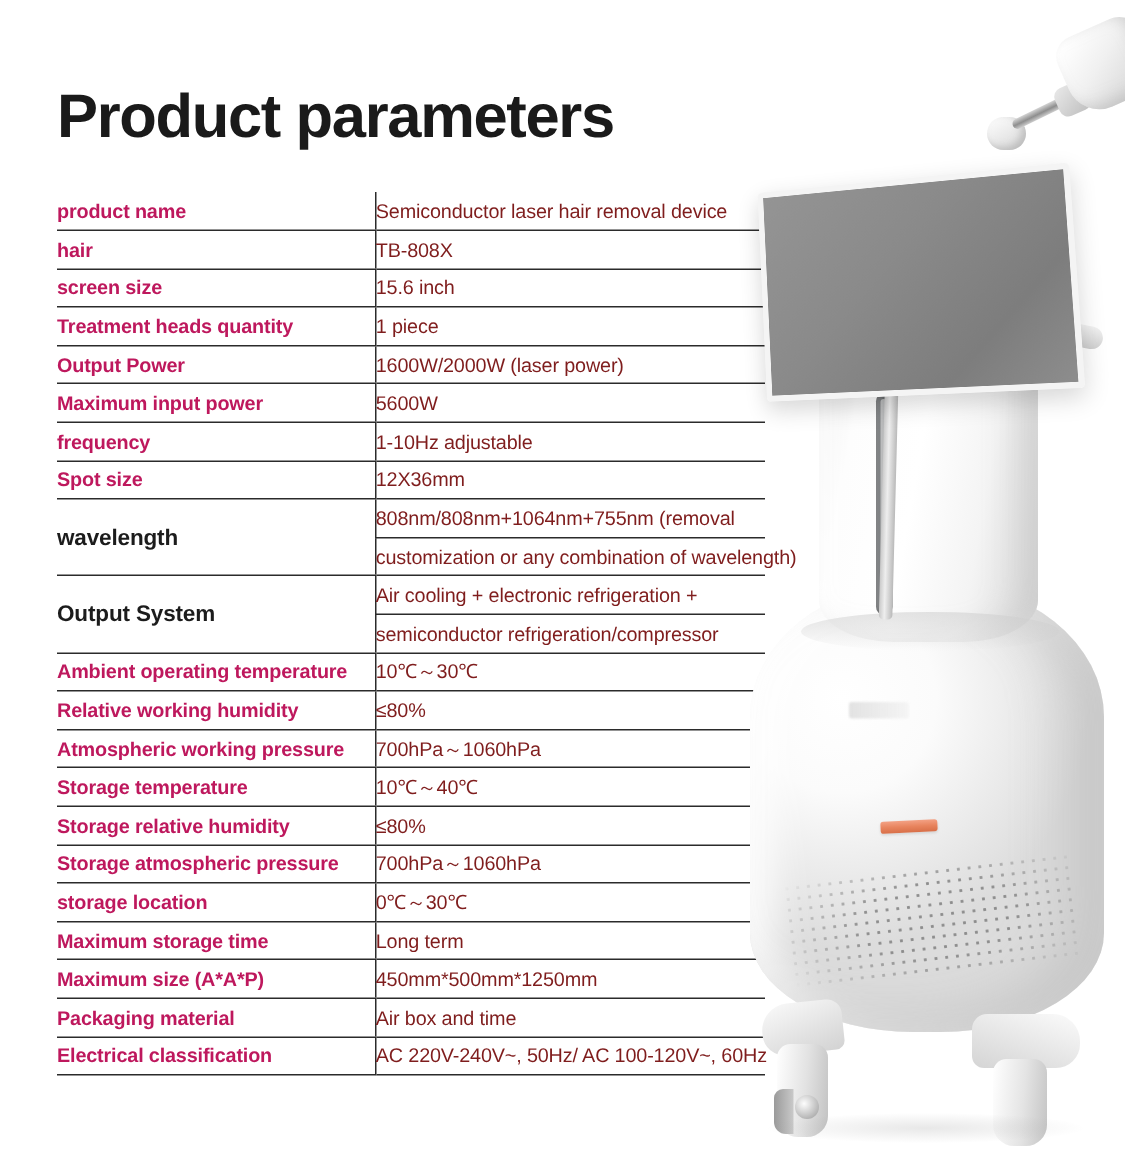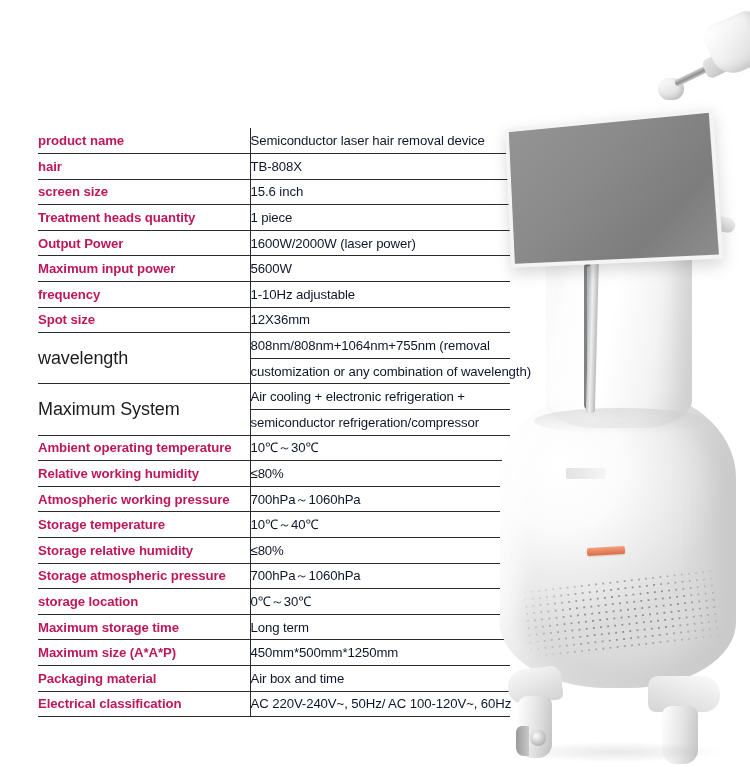--- a/index.html
+++ b/index.html
@@ -54,34 +54,34 @@
     color: #be185d;
     padding: 4px 6px 4px 2px;
     line-height: 17px;
     letter-spacing: -0.1px;
   }
 
   .cell-value {
     border-left: 1.1px solid #2b2b2b;
     font-size: 13.2px;
     font-weight: normal;
-    color: #0f172a;
+    color: #7f1d1d;
     padding: 4px 2px 4px 8px;
     line-height: 17px;
     letter-spacing: -0.1px;
     white-space: nowrap;
   }
 
   tr.row-h td { height: 25.6px; }
 
   
   .cell-label-span {
     width: 212px;
-    font-size: 18px;
-    font-weight: normal;
+    font-size: 15px;
+    font-weight: bold;
     color: #1c1c1c;
     padding: 4px 6px 4px 2px;
     line-height: 17px;
     vertical-align: middle;
     letter-spacing: -0.1px;
   }
 
   
   .product-photo {
     position: absolute;
@@ -336,20 +336,21 @@
     height: 20px;
     border-radius: 50%;
     background: radial-gradient(ellipse at center, rgba(150,150,150,0.22), rgba(255,255,255,0) 72%);
   }
 </style>
 </head>
 <body>
 
 <div class="page">
 
+  <h1 class="page-title">Product parameters</h1>
 
   <table class="spec-table">
     <tbody>
       <tr class="row-h">
         <td class="cell-label">product name</td>
         <td class="cell-value">Semiconductor laser hair removal device</td>
       </tr>
       <tr class="row-h">
         <td class="cell-label">hair</td>
         <td class="cell-value">TB-808X</td>
@@ -381,21 +382,21 @@
 
       <tr class="row-h">
         <td class="cell-label-span" rowspan="2">wavelength</td>
         <td class="cell-value">808nm/808nm+1064nm+755nm (removal</td>
       </tr>
       <tr class="row-h">
         <td class="cell-value">customization or any combination of wavelength)</td>
       </tr>
 
       <tr class="row-h">
-        <td class="cell-label-span" rowspan="2">Maximum System</td>
+        <td class="cell-label-span" rowspan="2">Output System</td>
         <td class="cell-value">Air cooling + electronic refrigeration +</td>
       </tr>
       <tr class="row-h">
         <td class="cell-value">semiconductor refrigeration/compressor</td>
       </tr>
 
       <tr class="row-h">
         <td class="cell-label">Ambient operating temperature</td>
         <td class="cell-value">10℃～30℃</td>
       </tr>

